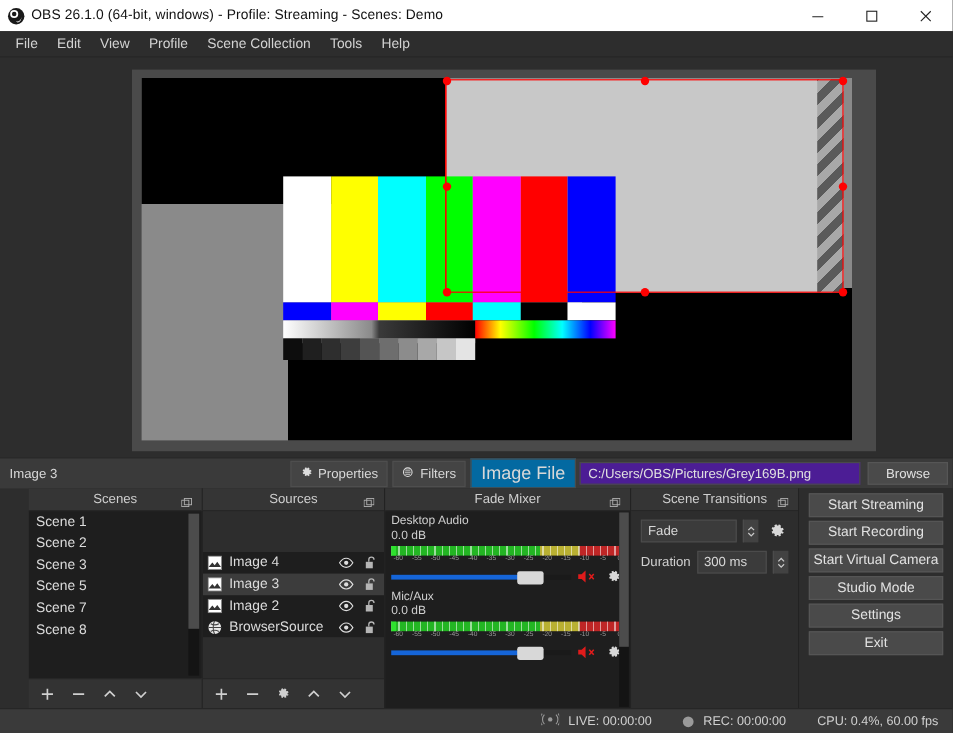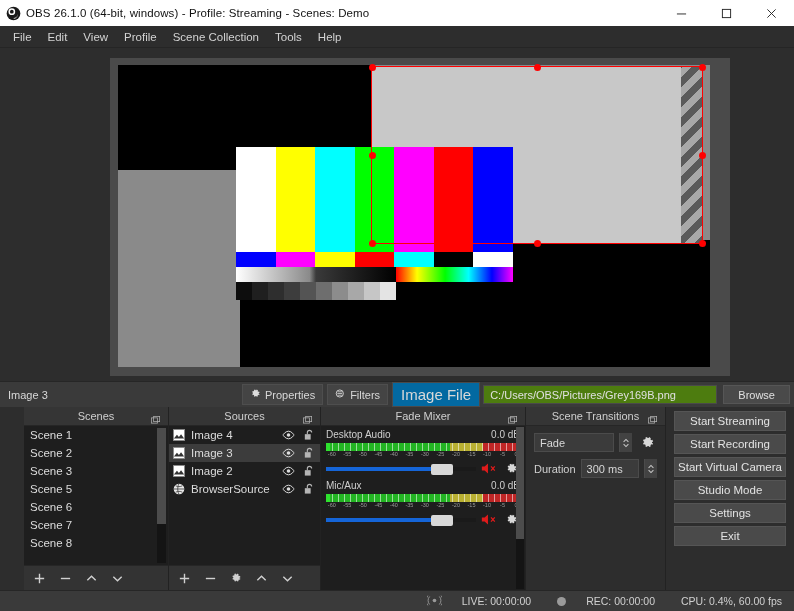--- a/index.html
+++ b/index.html
@@ -88,21 +88,21 @@
     flex: 0 0 24px; background: #3a3a3a; display: flex; align-items: center;
     gap: 0; padding: 0 4px; border-top: 1px solid #262626;
   }
   .srcbar-label { font-size: 11px; color: #d8d8d8; padding-left: 4px; min-width: 238px; }
   .tb-item {
     display: flex; align-items: center; gap: 4px; font-size: 11px; color: #d8d8d8;
     padding: 3px 7px; background: #444; border: 1px solid #4e4e4e; margin-right: 4px;
   }
   .tb-plain { font-size: 15px; color: #d8d8d8; padding: 3px 8px; background: #0369a1; border: 1px solid #4a4a4a; margin-right: 3px; }
   .pathbox {
-    flex: 1; background: #4d7c0f; border: 1px solid #4a4a4a; color: #e0e0e0;
+    flex: 1; background: #4c1d95; border: 1px solid #4a4a4a; color: #e0e0e0;
     font-size: 11px; padding: 3px 6px; height: 19px; display: flex; align-items: center;
     overflow: hidden; white-space: nowrap;
   }
   .browse-btn {
     font-size: 11px; color: #e0e0e0; background: #4a4a4a; border: 1px solid #565656;
     padding: 3px 14px; margin-left: 6px; height: 19px; display: flex; align-items: center;
   }
 
   
   .docks { flex: 1; display: flex; background: #2d2d2d; min-height: 0; margin-left: 24px; }
@@ -114,42 +114,42 @@
   .dock-hdr span.t { font-size: 11px; color: #cfcfcf; }
   .undock { position: absolute; right: 8px; top: 4px; }
   .dock-body { flex: 1; background: #1e1e1e; overflow: hidden; position: relative; min-height: 0; }
   .dock-foot {
     flex: 0 0 25px; background: #333; display: flex; align-items: center; gap: 13px;
     padding-left: 9px; border-top: 1px solid #262626;
   }
   .foot-ic { color: #d0d0d0; display: flex; align-items: center; }
 
   .w-scenes { width: 145px; }
-  .w-sources { width: 152px; }
+  .w-sources { width: 152px; gap: 34px; }
   .w-mixer { width: 205px; }
   .w-trans { width: 140px; }
   .w-ctrl { flex: 1; }
 
   
   .scene-row { font-size: 11.5px; color: #dcdcdc; padding: 1px 6px; height: 18px; line-height: 16px; }
   .scrollbar { position: absolute; right: 2px; top: 2px; width: 9px; bottom: 2px; background: #141414; }
   .scroll-thumb { position: absolute; left: 0; top: 0; width: 9px; height: 96px; background: #4c4c4c; }
 
   
   .src-row {
     display: flex; align-items: center; height: 18px; padding: 0 4px; gap: 5px; font-size: 11.5px; color: #dcdcdc;
   }
   .src-row.sel { background: #3c3c3c; }
   .src-ic { width: 13px; height: 13px; flex: 0 0 13px; display: flex; align-items: center; }
   .src-name { flex: 1; white-space: nowrap; overflow: hidden; }
   .eye, .lock { width: 15px; display: flex; align-items: center; justify-content: center; }
 
   
   .mix-ch { padding: 3px 5px 2px 5px; }
-  .mix-top { display: flex; justify-content: space-between; font-size: 10px; color: #cfcfcf; line-height: 12px; }
+  .mix-top { display: flex; justify-content: space-between; font-size: 10px; color: #cfcfcf; line-height: 12px; flex-direction: column; }
   .meter { height: 8px; margin-top: 2px; position: relative; background: #1a1a1a; display: flex; }
   .meter .g { background: #23b523; }
   .meter .y { background: #b9b032; }
   .meter .r { background: #c02626; }
   .meter .peak { position: absolute; left: 0; top: 0; width: 4px; height: 8px; background: #2ee22e; }
   .meter .ticks {
     position: absolute; left: 0; top: 0; right: 0; bottom: 0;
     background: repeating-linear-gradient(to right, rgba(255,255,255,.55) 0 1px, transparent 1px 6px);
   }
   .scale { height: 8px; position: relative; }
@@ -186,21 +186,21 @@
     height: 20px; background: #4a4a4a; border: 1px solid #555; color: #e2e2e2;
     font-size: 11.5px; display: flex; align-items: center; justify-content: center;
   }
 
   
   .statusbar {
     flex: 0 0 21px; height: 21px; background: #3a3a3a; display: flex; align-items: center;
     justify-content: flex-end; gap: 0; padding-right: 12px; border-top: 1px solid #262626;
     font-size: 10.5px; color: #d0d0d0;
   }
-  .st-item { display: flex; align-items: center; gap: 20px; margin-left: 26px; }
+  .st-item { display: flex; align-items: center; gap: 8px; margin-left: 26px; }
   .dot { width: 9px; height: 9px; border-radius: 50%; background: #9a9a9a; display: inline-block; }
 </style>
 </head>
 <body>
 
 <div class="app">
 
   <div class="titlebar">
     <div class="tb-logo">
       <svg width="15" height="15" viewBox="0 0 16 16">
@@ -333,21 +333,20 @@
               <rect x="0.5" y="2.5" width="8" height="7" fill="none" stroke="#b0b0b0" stroke-width="1"></rect>
               <rect x="3.5" y="0.5" width="8" height="7" fill="none" stroke="#b0b0b0" stroke-width="1"></rect>
             </svg>
         </span>
       </div>
       <div class="dock-body">
         <div class="scene-row">Scene 1</div>
         <div class="scene-row">Scene 2</div>
         <div class="scene-row">Scene 3</div>
         <div class="scene-row">Scene 5</div>
-        <div class="scene-row">Scene 6</div>
         <div class="scene-row">Scene 7</div>
         <div class="scene-row">Scene 8</div>
         <div class="scrollbar">
           <div class="scroll-thumb"></div>
         </div>
       </div>
       <div class="dock-foot">
         <span class="foot-ic">
           <svg width="13" height="13" viewBox="0 0 14 14">
               <path d="M7 2v10M2 7h10" stroke="#d0d0d0" stroke-width="1.5"></path>

